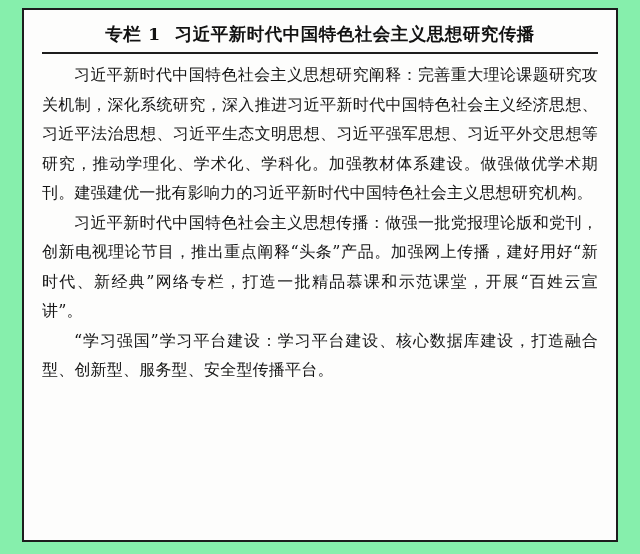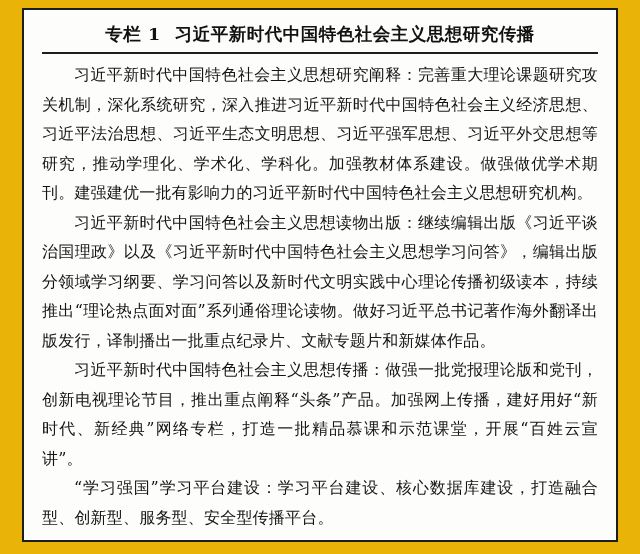--- a/index.html
+++ b/index.html
@@ -10,21 +10,21 @@
     width: 640px;
     height: 554px;
     background: #ffffff;
     font-family: "DejaVu Serif", serif;
     overflow: hidden;
   }
   .page {
     position: relative;
     width: 640px;
     height: 554px;
-    background: #eab308;
+    background: #86efac;
   }
   .box {
     position: absolute;
     left: 22px;
     top: 8px;
     width: 596px;
     height: 534px;
     border: 2px solid #1d1d1d;
     box-sizing: border-box;
     background: #fdfdfc;
@@ -79,19 +79,18 @@
 
 <div class="page">
   <div class="box">
     <div class="inner">
       <div class="title">
         <span class="num">专栏 1</span><span>习近平新时代中国特色社会主义思想研究传播</span>
       </div>
       <div class="rule"></div>
       <div class="body">
         <p class="para">习近平新时代中国特色社会主义思想研究阐释：完善重大理论课题研究攻关机制，深化系统研究，深入推进习近平新时代中国特色社会主义经济思想、习近平法治思想、习近平生态文明思想、习近平强军思想、习近平外交思想等研究，推动学理化、学术化、学科化。加强教材体系建设。做强做优学术期刊。建强建优一批有影响力的习近平新时代中国特色社会主义思想研究机构。</p>
-        <p class="para">习近平新时代中国特色社会主义思想读物出版：继续编辑出版《习近平谈治国理政》以及《习近平新时代中国特色社会主义思想学习问答》，编辑出版分领域学习纲要、学习问答以及新时代文明实践中心理论传播初级读本，持续推出“理论热点面对面”系列通俗理论读物。做好习近平总书记著作海外翻译出版发行，译制播出一批重点纪录片、文献专题片和新媒体作品。</p>
         <p class="para">习近平新时代中国特色社会主义思想传播：做强一批党报理论版和党刊，创新电视理论节目，推出重点阐释“头条”产品。加强网上传播，建好用好“新时代、新经典”网络专栏，打造一批精品慕课和示范课堂，开展“百姓云宣讲”。</p>
         <p class="para">“学习强国”学习平台建设：学习平台建设、核心数据库建设，打造融合型、创新型、服务型、安全型传播平台。</p>
       </div>
     </div>
   </div>
 </div>
 
 </body></html>

